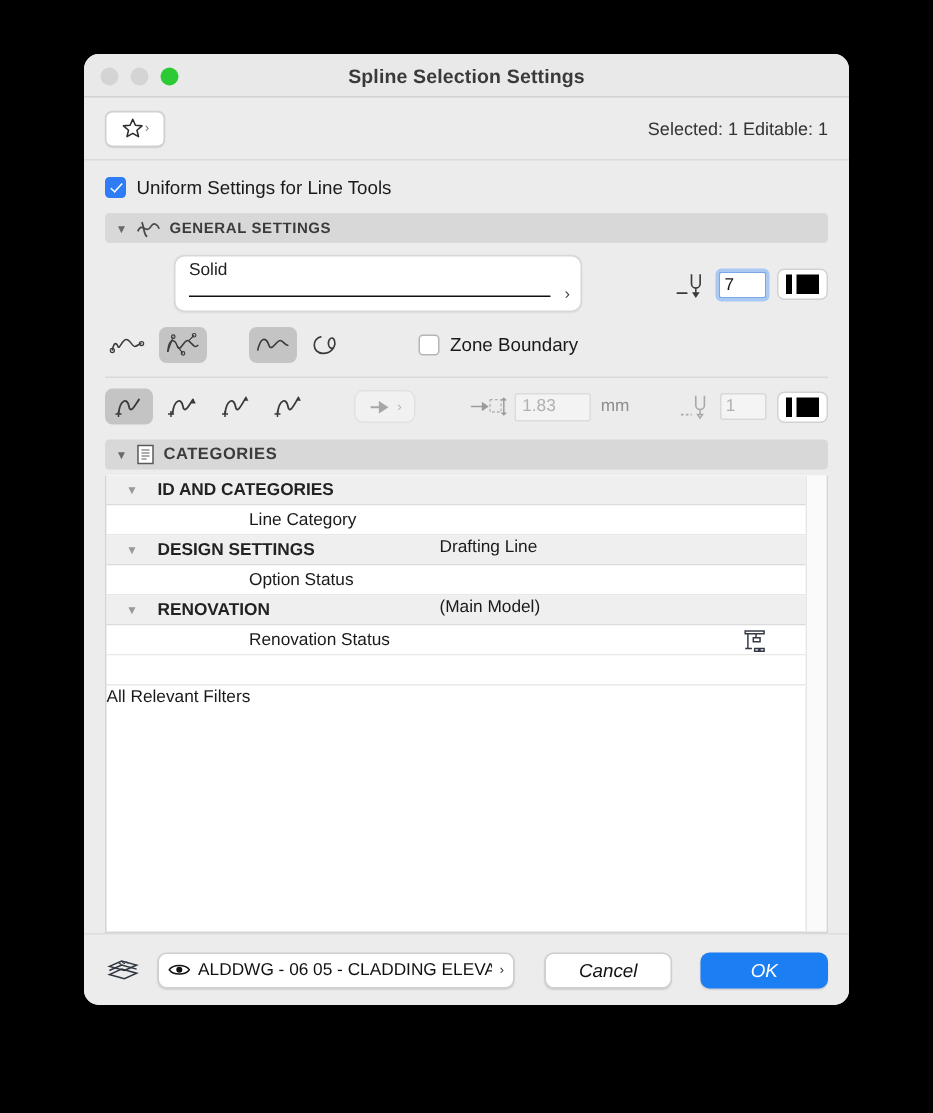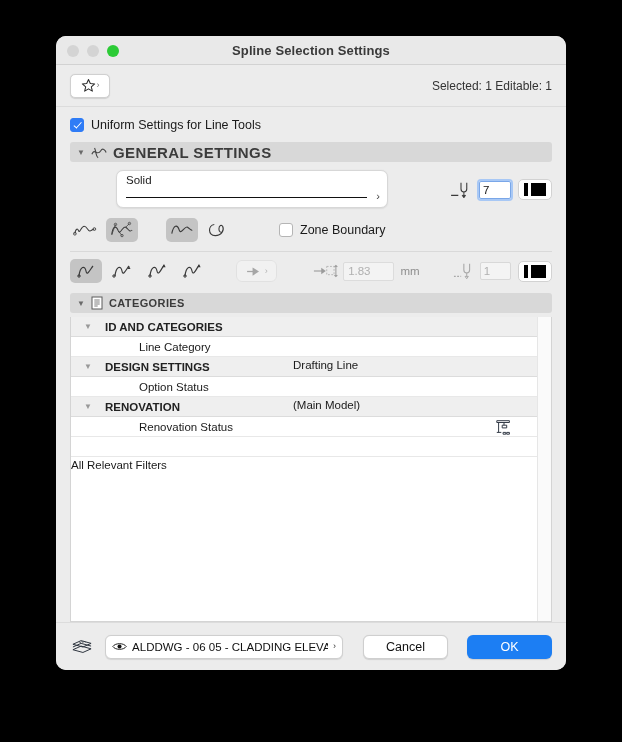--- a/index.html
+++ b/index.html
@@ -67,21 +67,21 @@
   .sect-hd {
     height: 20px;
     margin: 0 14px;
     background: #d8d8d8;
     border-radius: 3px;
     display: flex; align-items: center;
     padding-left: 7px; gap: 6px;
     flex: 0 0 auto;
   }
   .sect-hd .tri { font-size: 8px; color: #6a6a6a; }
-  .sect-hd .lbl { font-size: 15px; font-weight: bold; color: #3b3b3b; letter-spacing: 0.4px; }
+  .sect-hd .lbl { font-size: 10px; font-weight: bold; color: #3b3b3b; letter-spacing: 0.4px; }
 
   .uniform-row {
     display: flex; align-items: center; gap: 7px;
     padding: 11px 27px 10px 14px;
     flex: 0 0 auto;
   }
   .cbx {
     width: 14px; height: 14px; border-radius: 3px;
     border: 1px solid #b5b5b5; background: #fff;
     display: flex; align-items: center; justify-content: center;
@@ -203,21 +203,21 @@
     border-bottom: 1px solid #dcdcdc;
     display: flex; align-items: center;
   }
   .grp-row .tri { width: 34px; text-align: center; font-size: 8px; color: #999; }
   .grp-row .lbl { font-size: 11.5px; font-weight: bold; color: #222; }
   .prop-row {
     height: 20px; background: #fff;
     border-bottom: 1px solid #e8e8e8;
     display: flex; align-items: center; position: relative;
   }
-  .prop-row .pname { width: 222px; padding-left: 68px; font-size: 11.5px; color: #1a1a1a; }
+  .prop-row .pname { width: 222px; padding-left: 95px; font-size: 11.5px; color: #1a1a1a; }
   .prop-row .pval { font-size: 11.5px; color: #1a1a1a; margin-top: 36px; }
   .prop-row .picon { position: absolute; right: 24px; top: 1px; }
 
   
   .footer {
     height: 48px; background: #ececec;
     border-top: 1px solid #dcdcdc;
     display: flex; align-items: center;
     padding: 0 14px; gap: 11px;
     flex: 0 0 auto;
@@ -230,20 +230,21 @@
     padding: 0 6px;
     box-shadow: 0 0.5px 1px rgba(0,0,0,0.1);
     overflow: hidden;
   }
   .layer-sel .txt { font-size: 11.5px; color: #111; white-space: nowrap; flex: 1 1 auto; overflow: hidden; }
   .btn {
     height: 24px; border-radius: 6px;
     font-size: 12.5px;
     display: flex; align-items: center; justify-content: center;
     box-shadow: 0 0.5px 1px rgba(0,0,0,0.12);
+    font-style: italic;
   }
   .btn.cancel { width: 85px; background: #fff; border: 1px solid #cfcfcf; color: #111; margin-left: auto; }
   .btn.ok { width: 85px; background: #1c7ef3; color: #fff; margin-left: 8px; }
 </style>
 </head>
 <body>
 
 <div class="dialog">
 
   <div class="titlebar">

